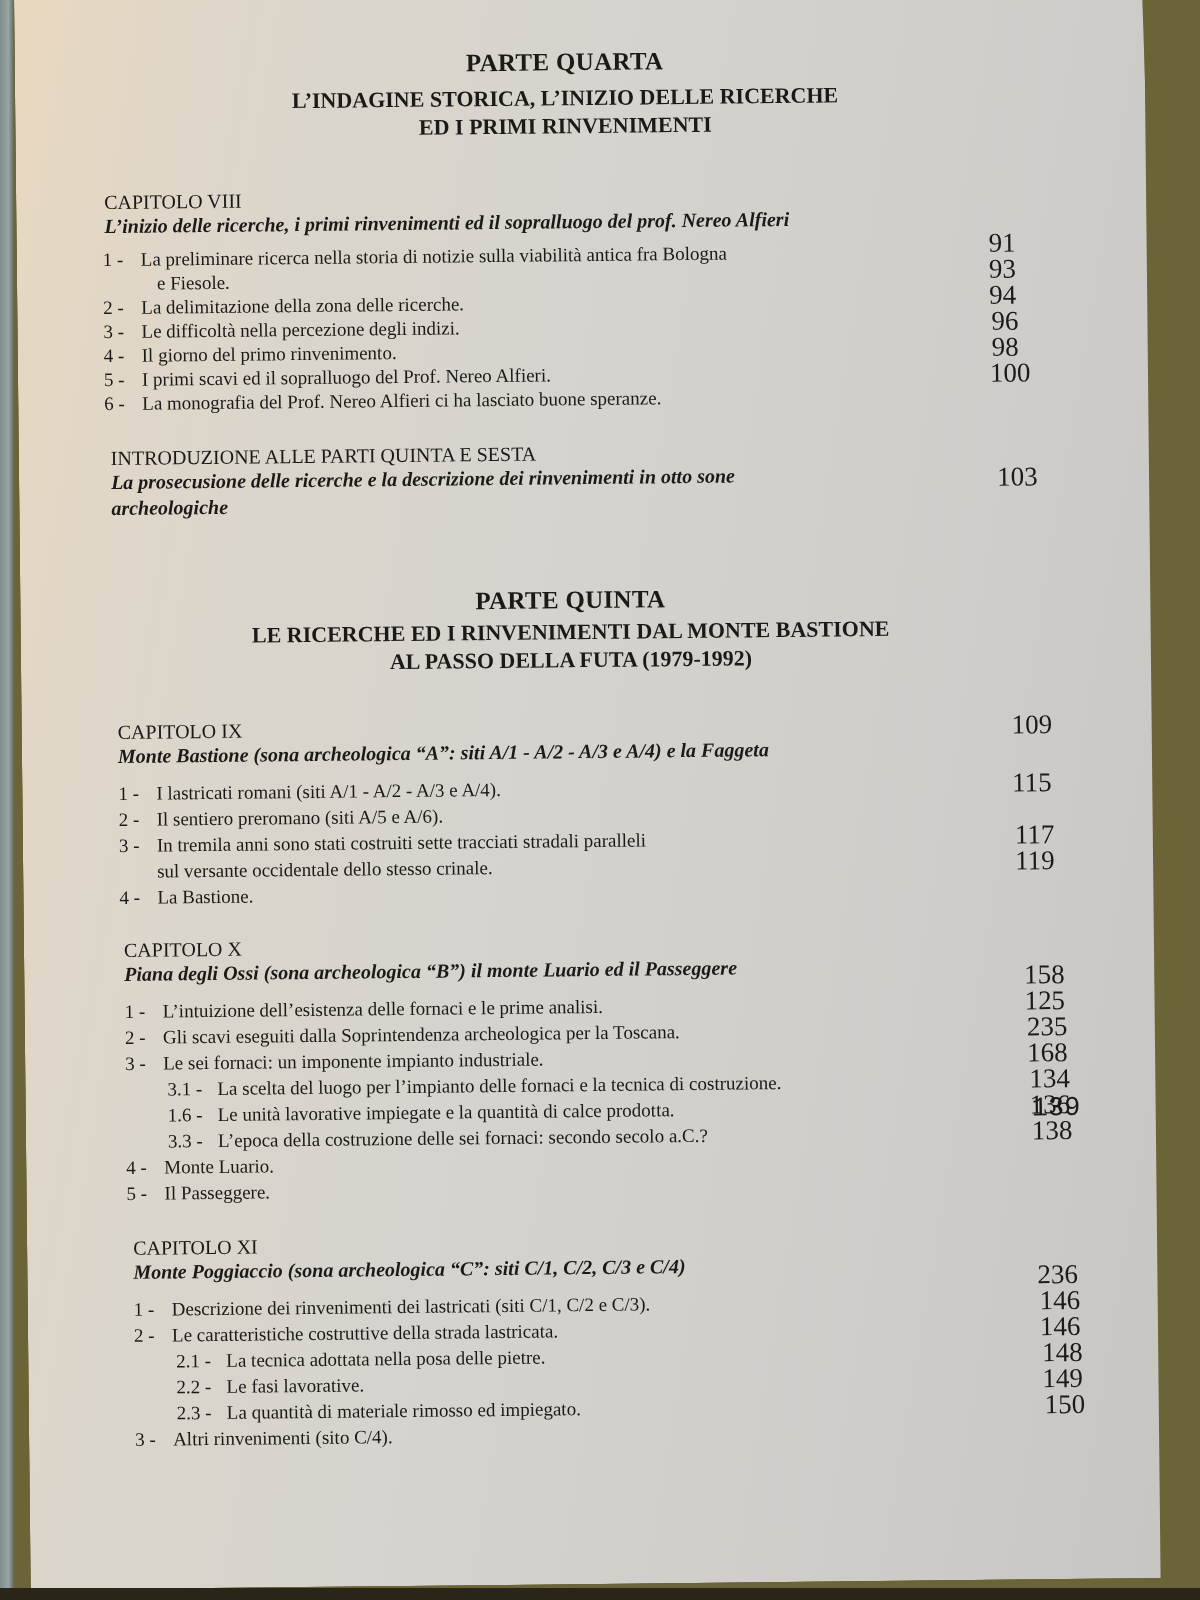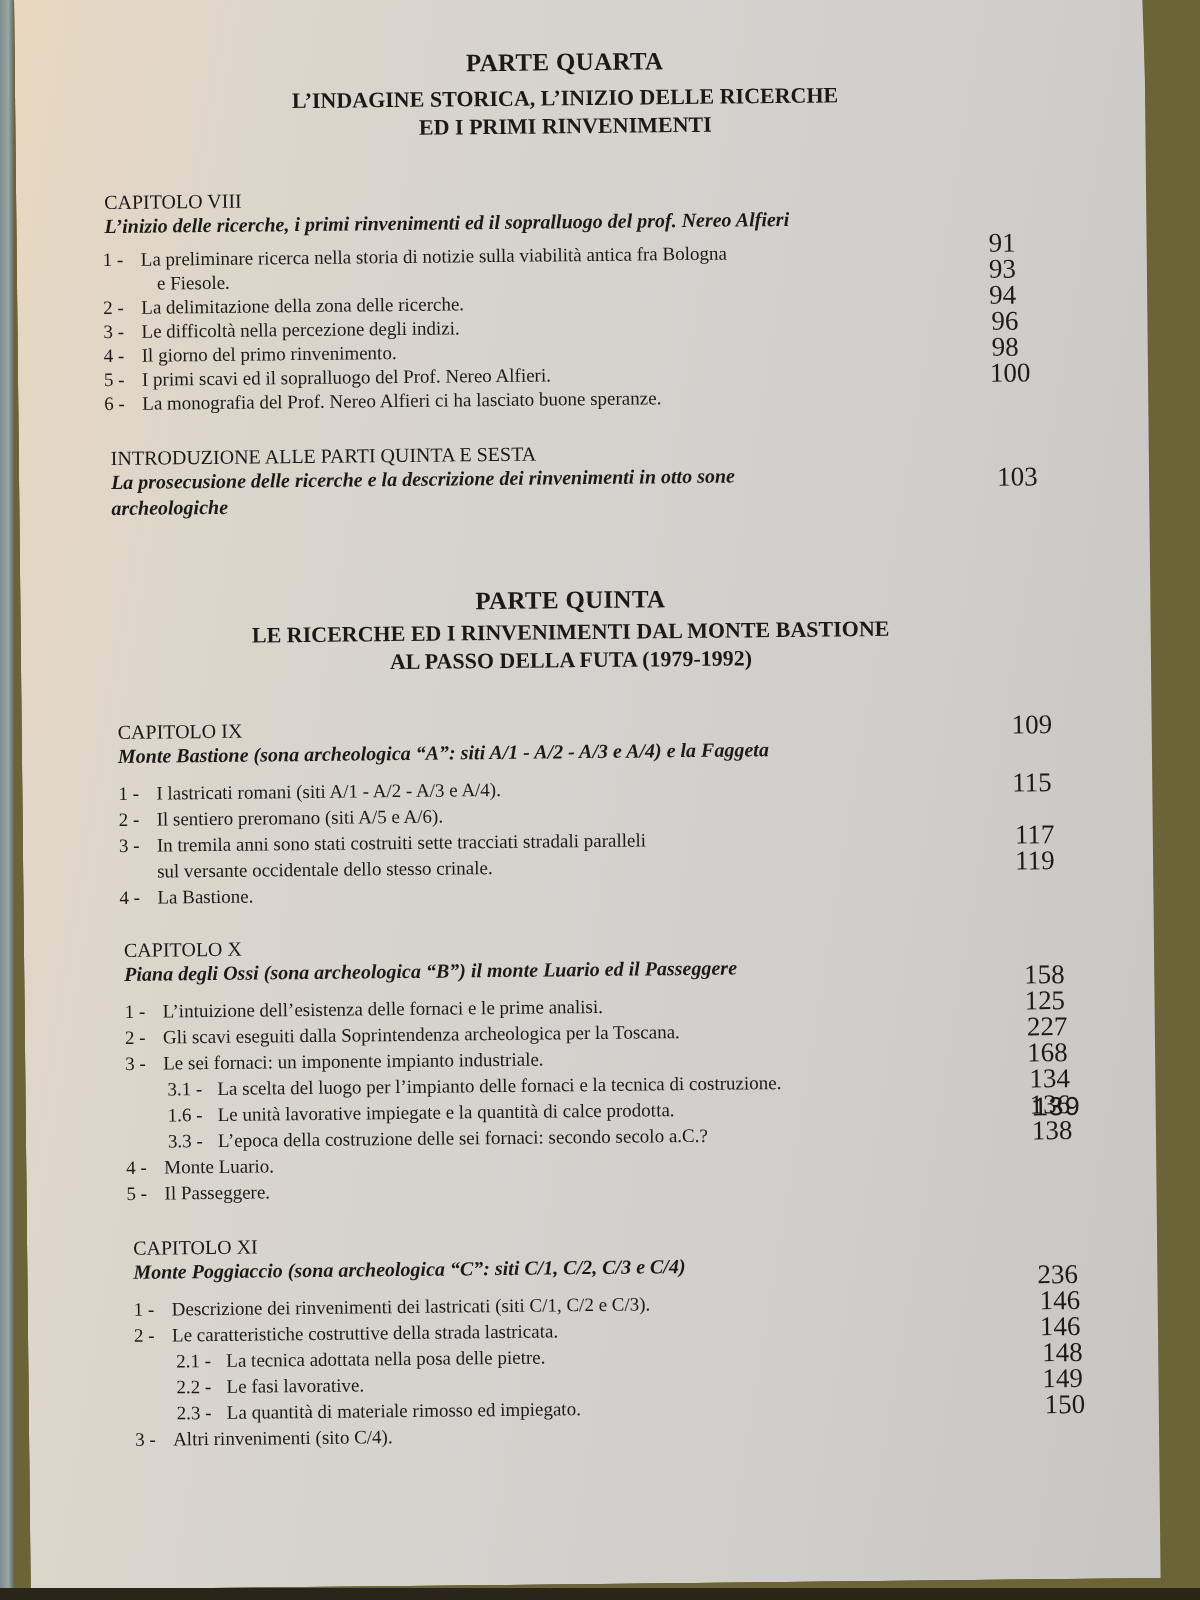--- a/index.html
+++ b/index.html
@@ -144,21 +144,21 @@
     </div>
     <div class="entry" style="left:100px; top:1158px;">
       <span class="num">4 -</span><span>Monte Luario.</span>
     </div>
     <div class="entry" style="left:100px; top:1184px;">
       <span class="num">5 -</span><span>Il Passeggere.</span>
     </div>
 
     <div class="pg" style="left:1000px; top:970px;">158</div>
     <div class="pg" style="left:1000px; top:996px;">125</div>
-    <div class="pg" style="left:1002px; top:1022px;">227</div>
+    <div class="pg" style="left:1002px; top:1022px;">235</div>
     <div class="pg" style="left:1002px; top:1048px;">168</div>
     <div class="pg" style="left:1004px; top:1074px;">134</div>
     <div class="pg" style="left:1004px; top:1100px;">136</div>
     <div class="pg" style="left:1006px; top:1126px;">138</div>
     <div class="pg" style="left:1006px; top:1104px;font-family:Liberation Mono, monospace;">139</div>
 
     <div class="chap-label" style="left:106px; top:1238px;">CAPITOLO XI</div>
     <div class="chap-title" style="left:106px; top:1262px;">Monte Poggiaccio (sona archeologica “C”: siti C/1, C/2, C/3 e C/4)</div>
 
     <div class="entry" style="left:106px; top:1300px;">

